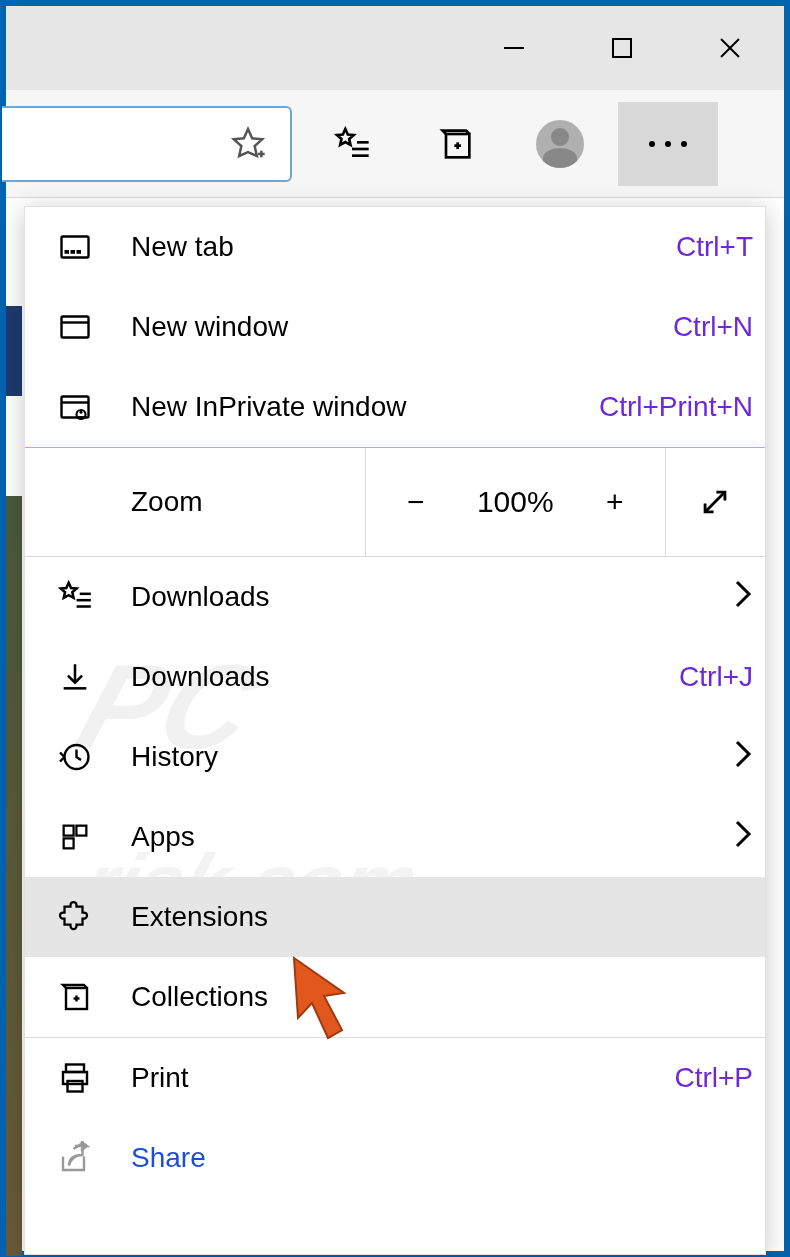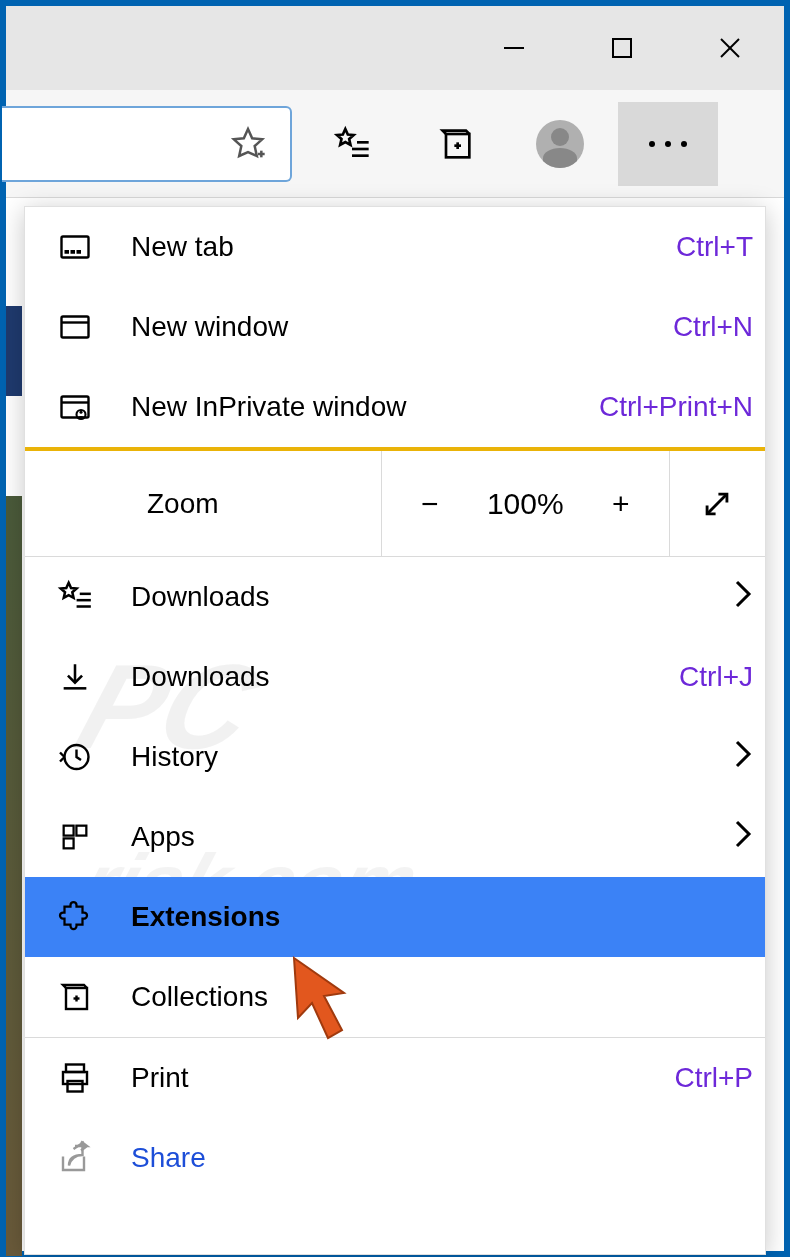--- a/index.html
+++ b/index.html
@@ -88,38 +88,37 @@
   }
   .menu-item {
     display: flex;
     align-items: center;
     height: 80px;
     padding: 0 12px 0 28px;
     font-size: 28px;
     color: #000;
   }
   .menu-item.disabled { color: #1d4ed8; }
-  .menu-item.hover { background: #3b82f6; font-weight: bold; }
+  .menu-item.hover { background: #e5e5e5; }
   .menu-sep { height: 1px; background: #DADADA; }
   .mi-icon {
     width: 44px; height: 44px; flex-shrink: 0;
     display: flex; align-items: center; justify-content: center;
     margin-right: 34px;
   }
   .mi-label { flex: 1; }
   .mi-shortcut { color: #6d28d9; font-size: 28px; }
   .mi-chevron { font-size: 30px; color: #000; }
   
   .zoom-row {
     display: flex;
     align-items: center;
     height: 110px;
-    border-top: 4px solid #eab308;
+    border-top: 1px solid #eab308;
     border-bottom: 1px solid #DADADA;
-    padding-left: 16px;
   }
   .zoom-label {
     width: 340px;
     padding-left: 106px;
     font-size: 28px;
   }
   .zoom-cell {
     flex: 1;
     height: 100%;
     border-left: 1px solid #DADADA;

